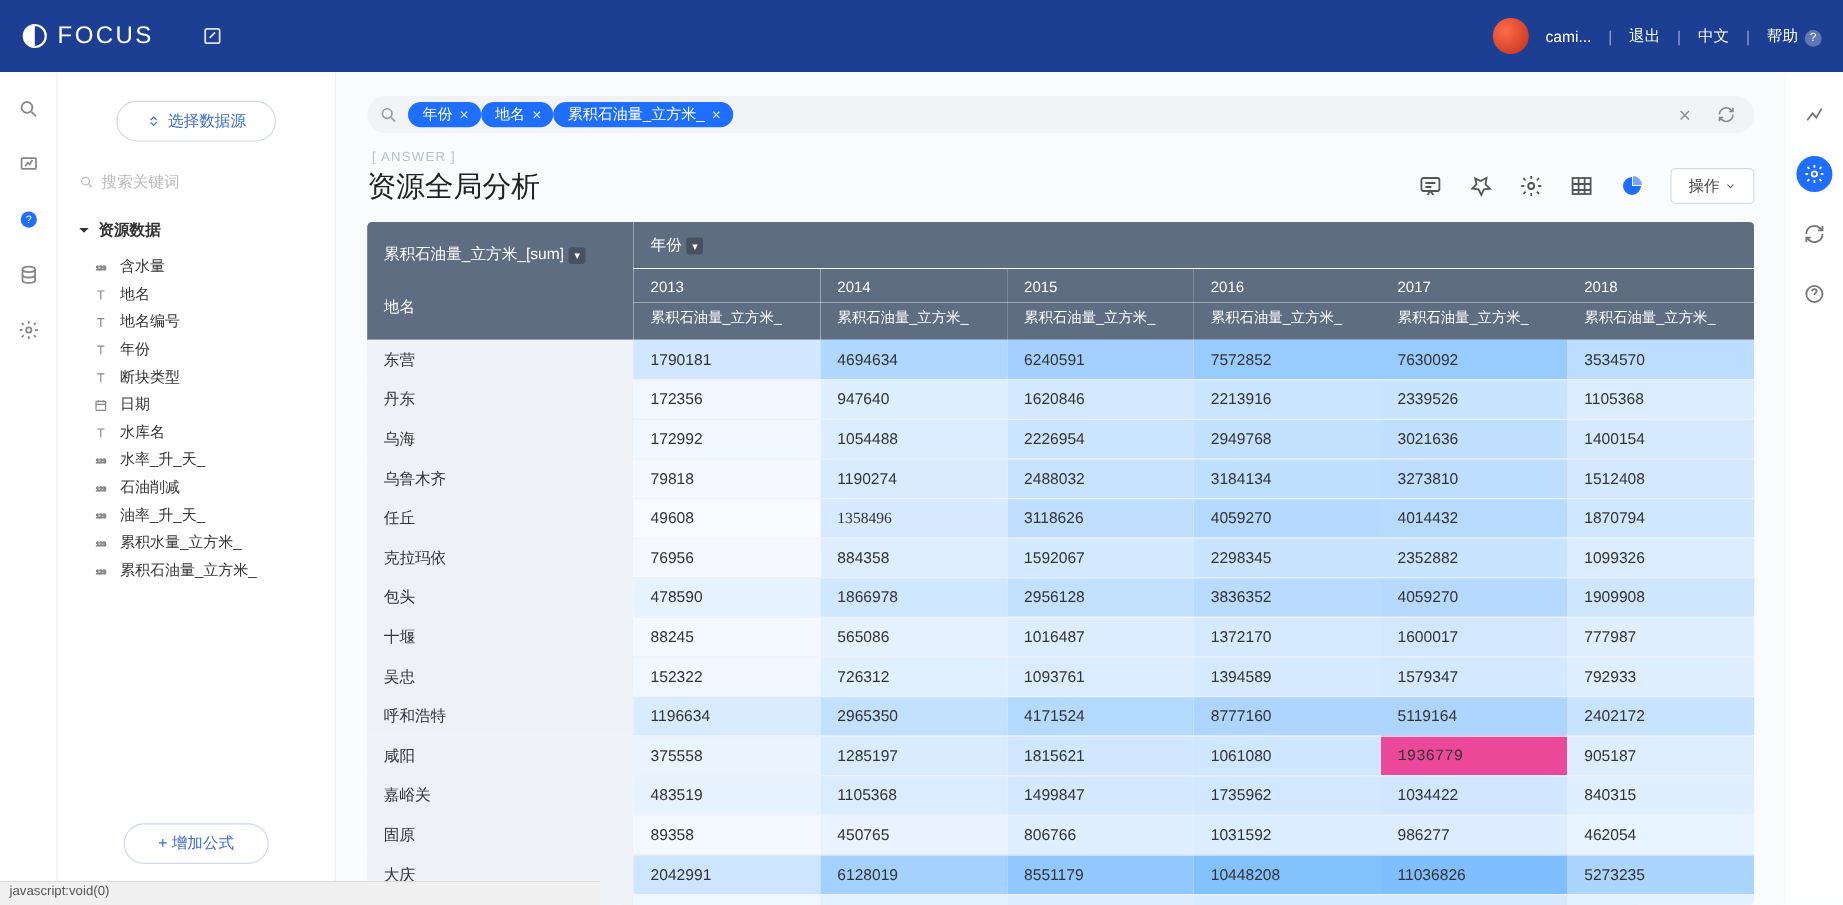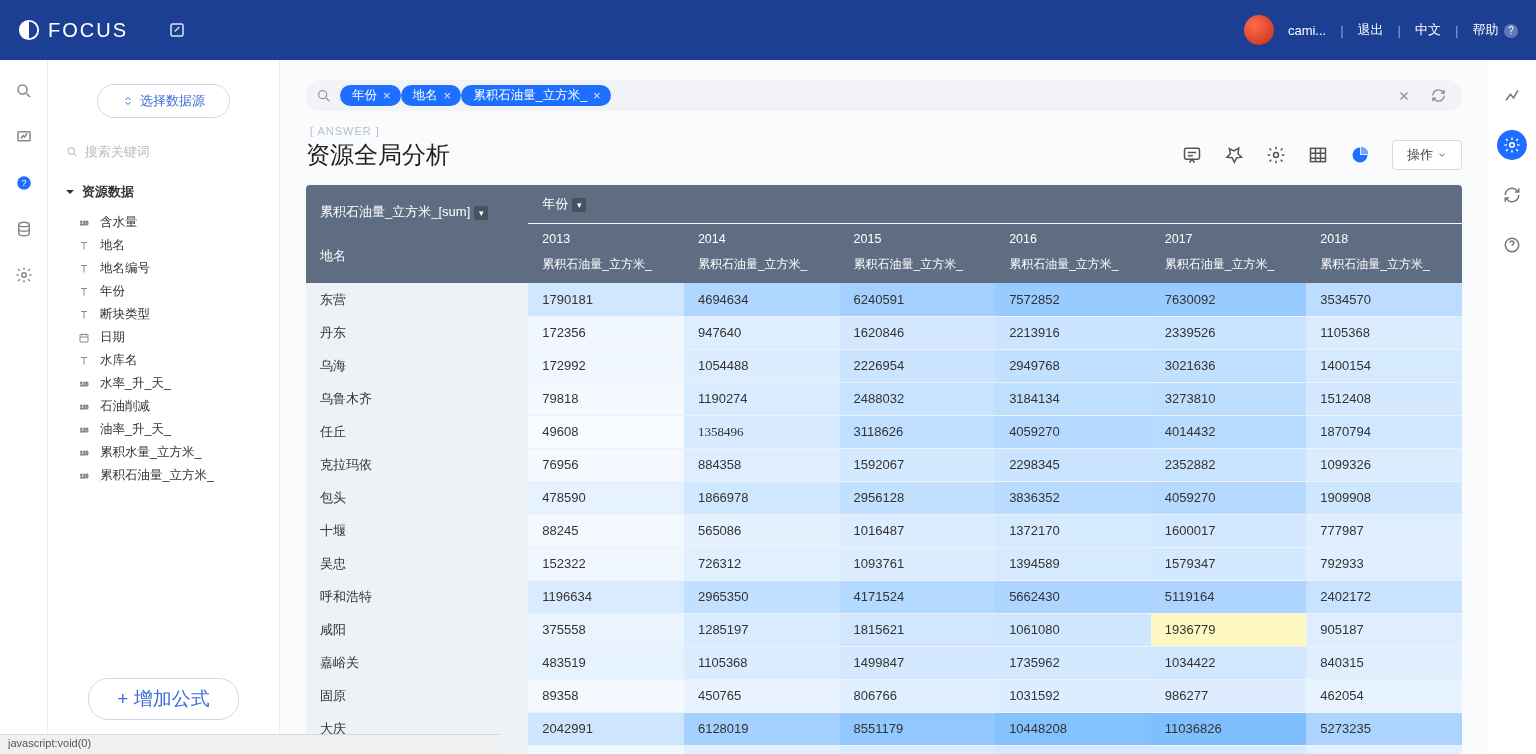--- a/index.html
+++ b/index.html
@@ -20,21 +20,21 @@
 .side-panel { width: 232px; border-right: 1px solid #eee; padding: 16px 0; display: flex; flex-direction: column; }
 .select-src-btn { margin: 8px auto 22px; border: 1px solid #d0d8e8; color: #3d6bd8; background: #fff; border-radius: 20px; padding: 7px 24px; font-size: 13px; cursor: pointer; display:flex; align-items:center; gap:6px;}
 .search-kw { margin: 0 18px 14px; display:flex; align-items:center; gap:6px; color:#bbb; border:none; padding: 4px 0;}
 .search-kw input { border:none; outline:none; font-size:13px; width:100%; color:#333;}
 .search-kw input::placeholder{color:#bbb;}
 .ds-title { font-size: 13px; font-weight: 600; padding: 6px 18px; display:flex; align-items:center; gap:8px; cursor:pointer;}
 .ds-title::before { content:''; display:inline-block; border-top:4px solid #333; border-left:4px solid transparent; border-right:4px solid transparent; }
 .field-list { padding: 4px 0; }
 .field-item { padding: 3px 18px 3px 30px; font-size: 12.5px; color: #333; display:flex; align-items:center; gap:8px; cursor:pointer;}
 .field-icon { width:14px; display:inline-flex; color:#888; font-size:11px;}
-.add-formula-btn { margin: auto auto 18px; border: 1px solid #d0d8e8; color: #3d6bd8; background: #fff; border-radius: 20px; padding: 7px 28px; font-size: 19px; cursor: pointer; }
+.add-formula-btn { margin: auto auto 18px; border: 1px solid #d0d8e8; color: #3d6bd8; background: #fff; border-radius: 20px; padding: 7px 28px; font-size: 13px; cursor: pointer; }
 .content { flex: 1; background: #fafbfc; padding: 20px 26px 0 26px; overflow: hidden; display:flex; flex-direction:column; position:relative;}
 .right-rail { width: 48px; display: flex; flex-direction: column; align-items: center; padding-top: 20px; gap: 20px; }
 .right-rail .ritem { width:30px; height:30px; display:flex; align-items:center; justify-content:center; color:#777; cursor:pointer; border-radius:50%;}
 .right-rail .ritem.primary { background:#1e6fff; color:#fff;}
 .search-bar { display:flex; align-items:center; background:#f1f3f7; border-radius: 18px; padding: 5px 10px; gap:8px;}
 .search-bar .sicon { color:#999; display:flex;}
 .chip { background:#1e6fff; color:#fff; border-radius: 12px; padding: 2px 10px 2px 12px; font-size: 12.5px; display:inline-flex; align-items:center; gap:6px; cursor:default;}
 .chip .x { cursor:pointer; opacity:0.85; font-size:13px;}
 .search-bar .spacer { flex:1; }
 .search-bar .clear, .search-bar .reload { color:#888; cursor:pointer; padding:0 6px; display:flex;}
@@ -421,31 +421,31 @@
               <td class="val" style="background: rgb(219, 236, 255);">1093761</td>
               <td class="val" style="background: rgb(214, 234, 255);">1394589</td>
               <td class="val" style="background: rgb(211, 233, 255);">1579347</td>
               <td class="val" style="background: rgb(224, 239, 255);">792933</td>
             </tr>
             <tr>
               <td class="rowhdr">呼和浩特</td>
               <td class="val" style="background: rgb(217, 236, 255);">1196634</td>
               <td class="val" style="background: rgb(194, 224, 255);">2965350</td>
               <td class="val" style="background: rgb(181, 218, 255);">4171524</td>
-              <td class="val" style="background: rgb(173, 213, 255);">5662430</td>
+              <td class="val" style="background: rgb(173, 213, 255);">8777160</td>
               <td class="val" style="background: rgb(173, 213, 255);">5119164</td>
               <td class="val" style="background: rgb(200, 227, 255);">2402172</td>
             </tr>
             <tr>
               <td class="rowhdr">咸阳</td>
               <td class="val" style="background: rgb(233, 244, 255);">375558</td>
               <td class="val" style="background: rgb(216, 235, 255);">1285197</td>
               <td class="val" style="background: rgb(208, 231, 255);">1815621</td>
               <td class="val" style="background: rgb(206, 230, 255);">1061080</td>
-              <td class="val" style="background: #fef9c3;">1936779</td>
+              <td class="val" style="background: #ec4899; font-family: Liberation Mono, monospace;">1936779</td>
               <td class="val" style="background: rgb(222, 238, 255);">905187</td>
             </tr>
             <tr>
               <td class="rowhdr">嘉峪关</td>
               <td class="val" style="background: rgb(231, 242, 255);">483519</td>
               <td class="val" style="background: rgb(219, 236, 255);">1105368</td>
               <td class="val" style="background: rgb(212, 233, 255);">1499847</td>
               <td class="val" style="background: rgb(209, 232, 255);">1735962</td>
               <td class="val" style="background: rgb(209, 231, 255);">1034422</td>
               <td class="val" style="background: rgb(223, 239, 255);">840315</td>

